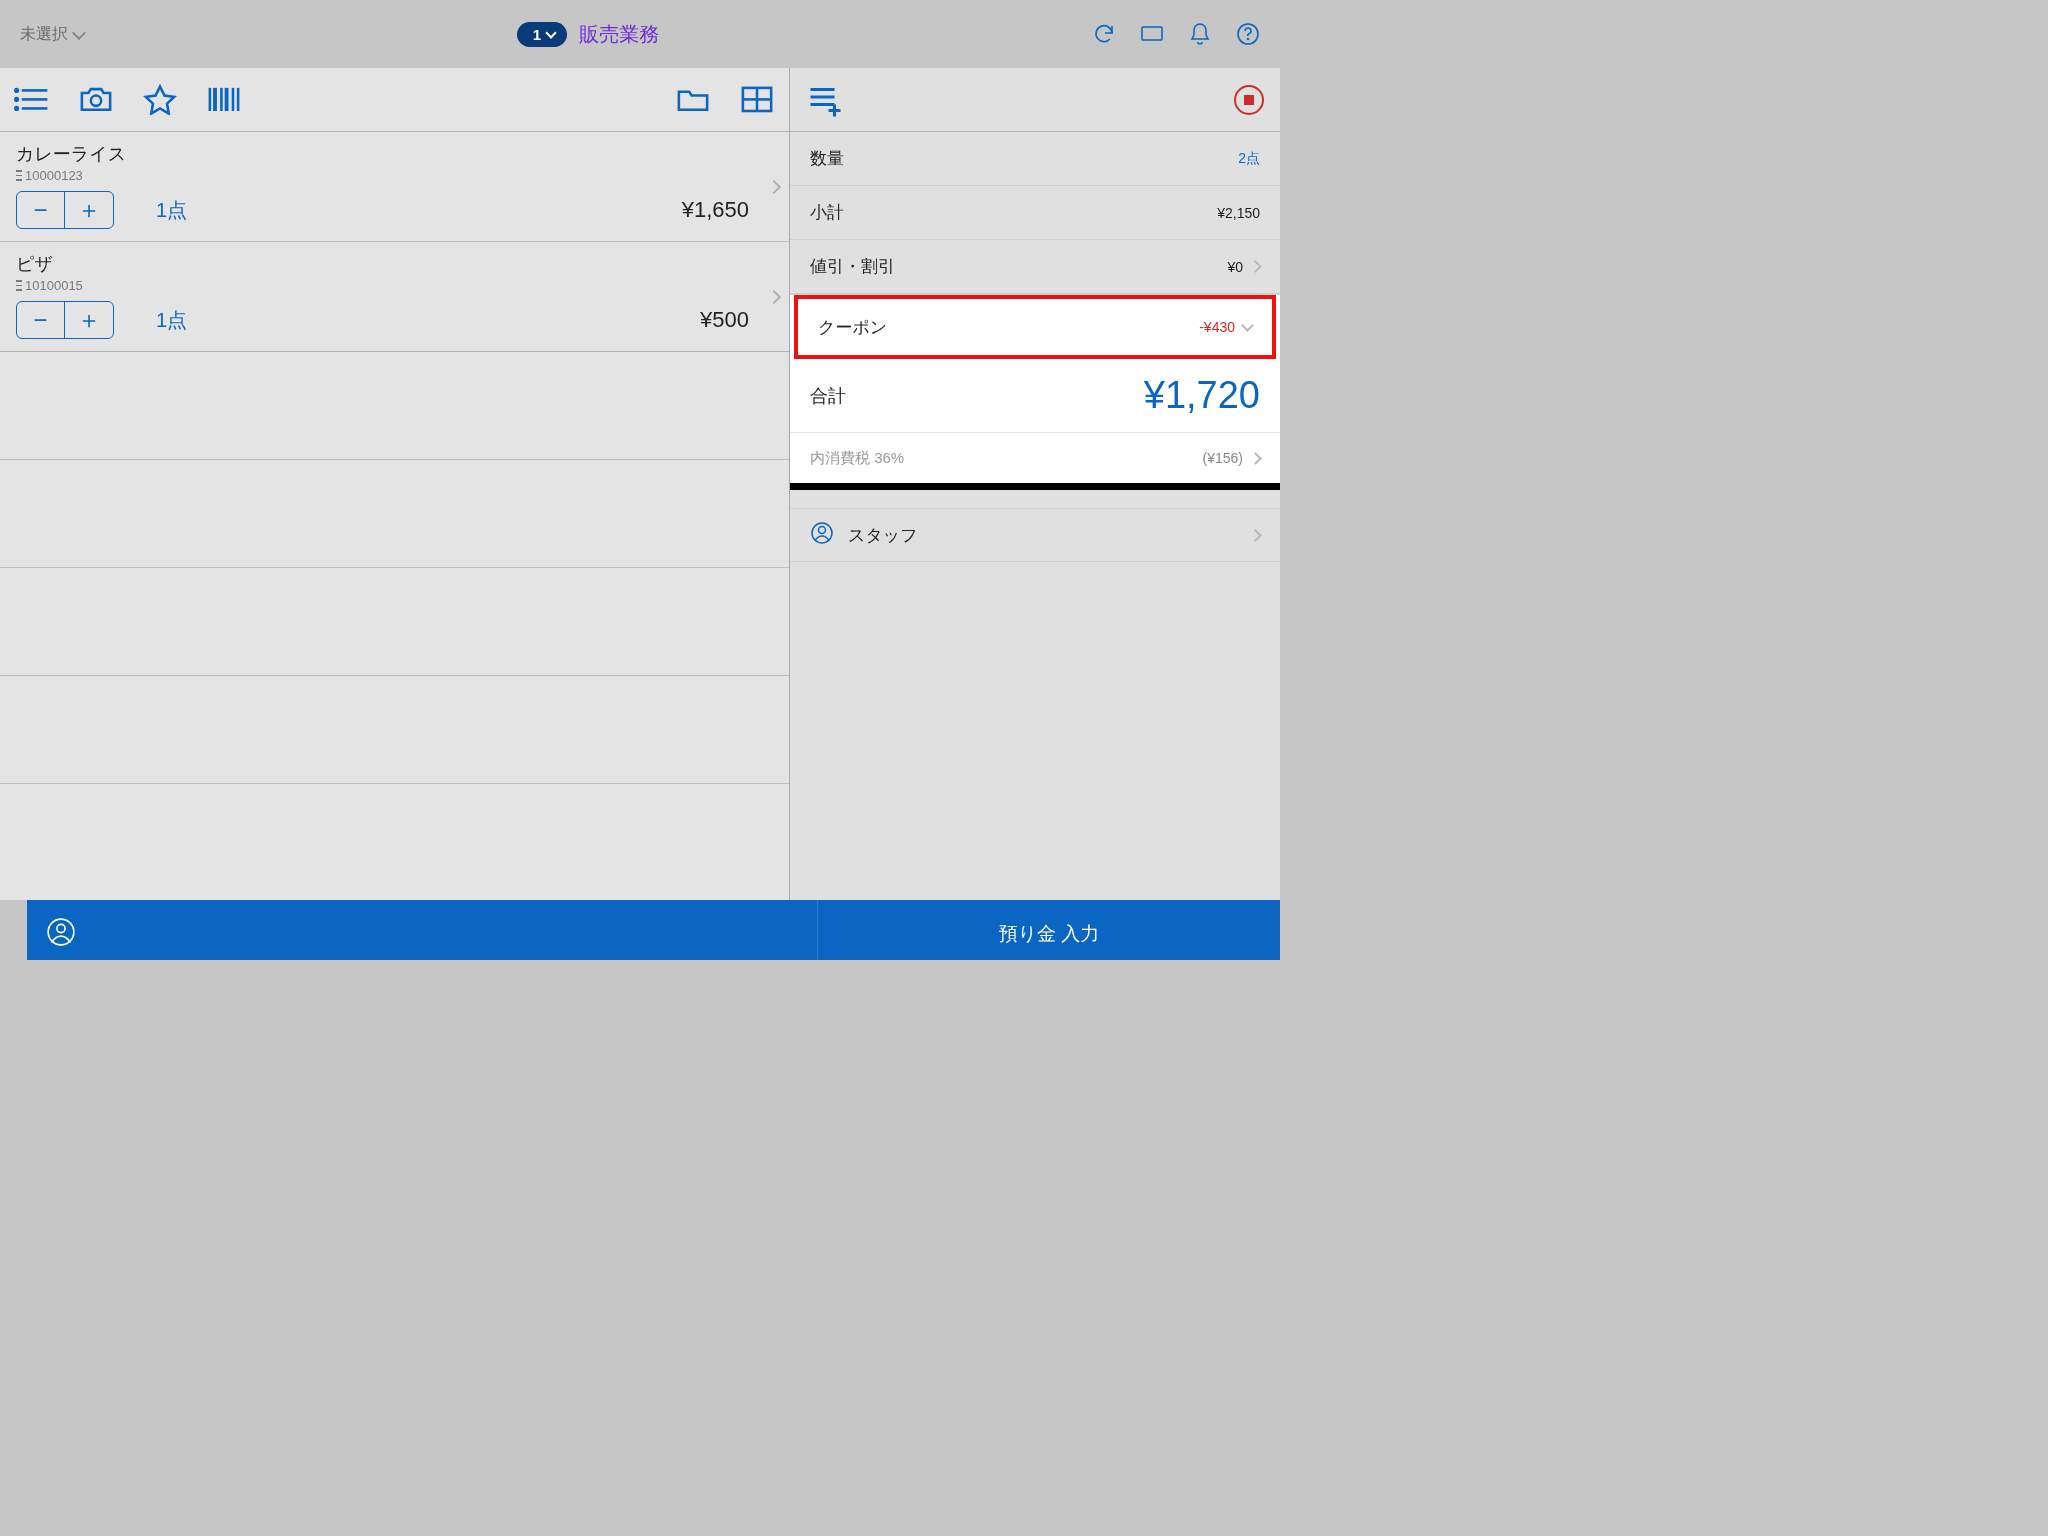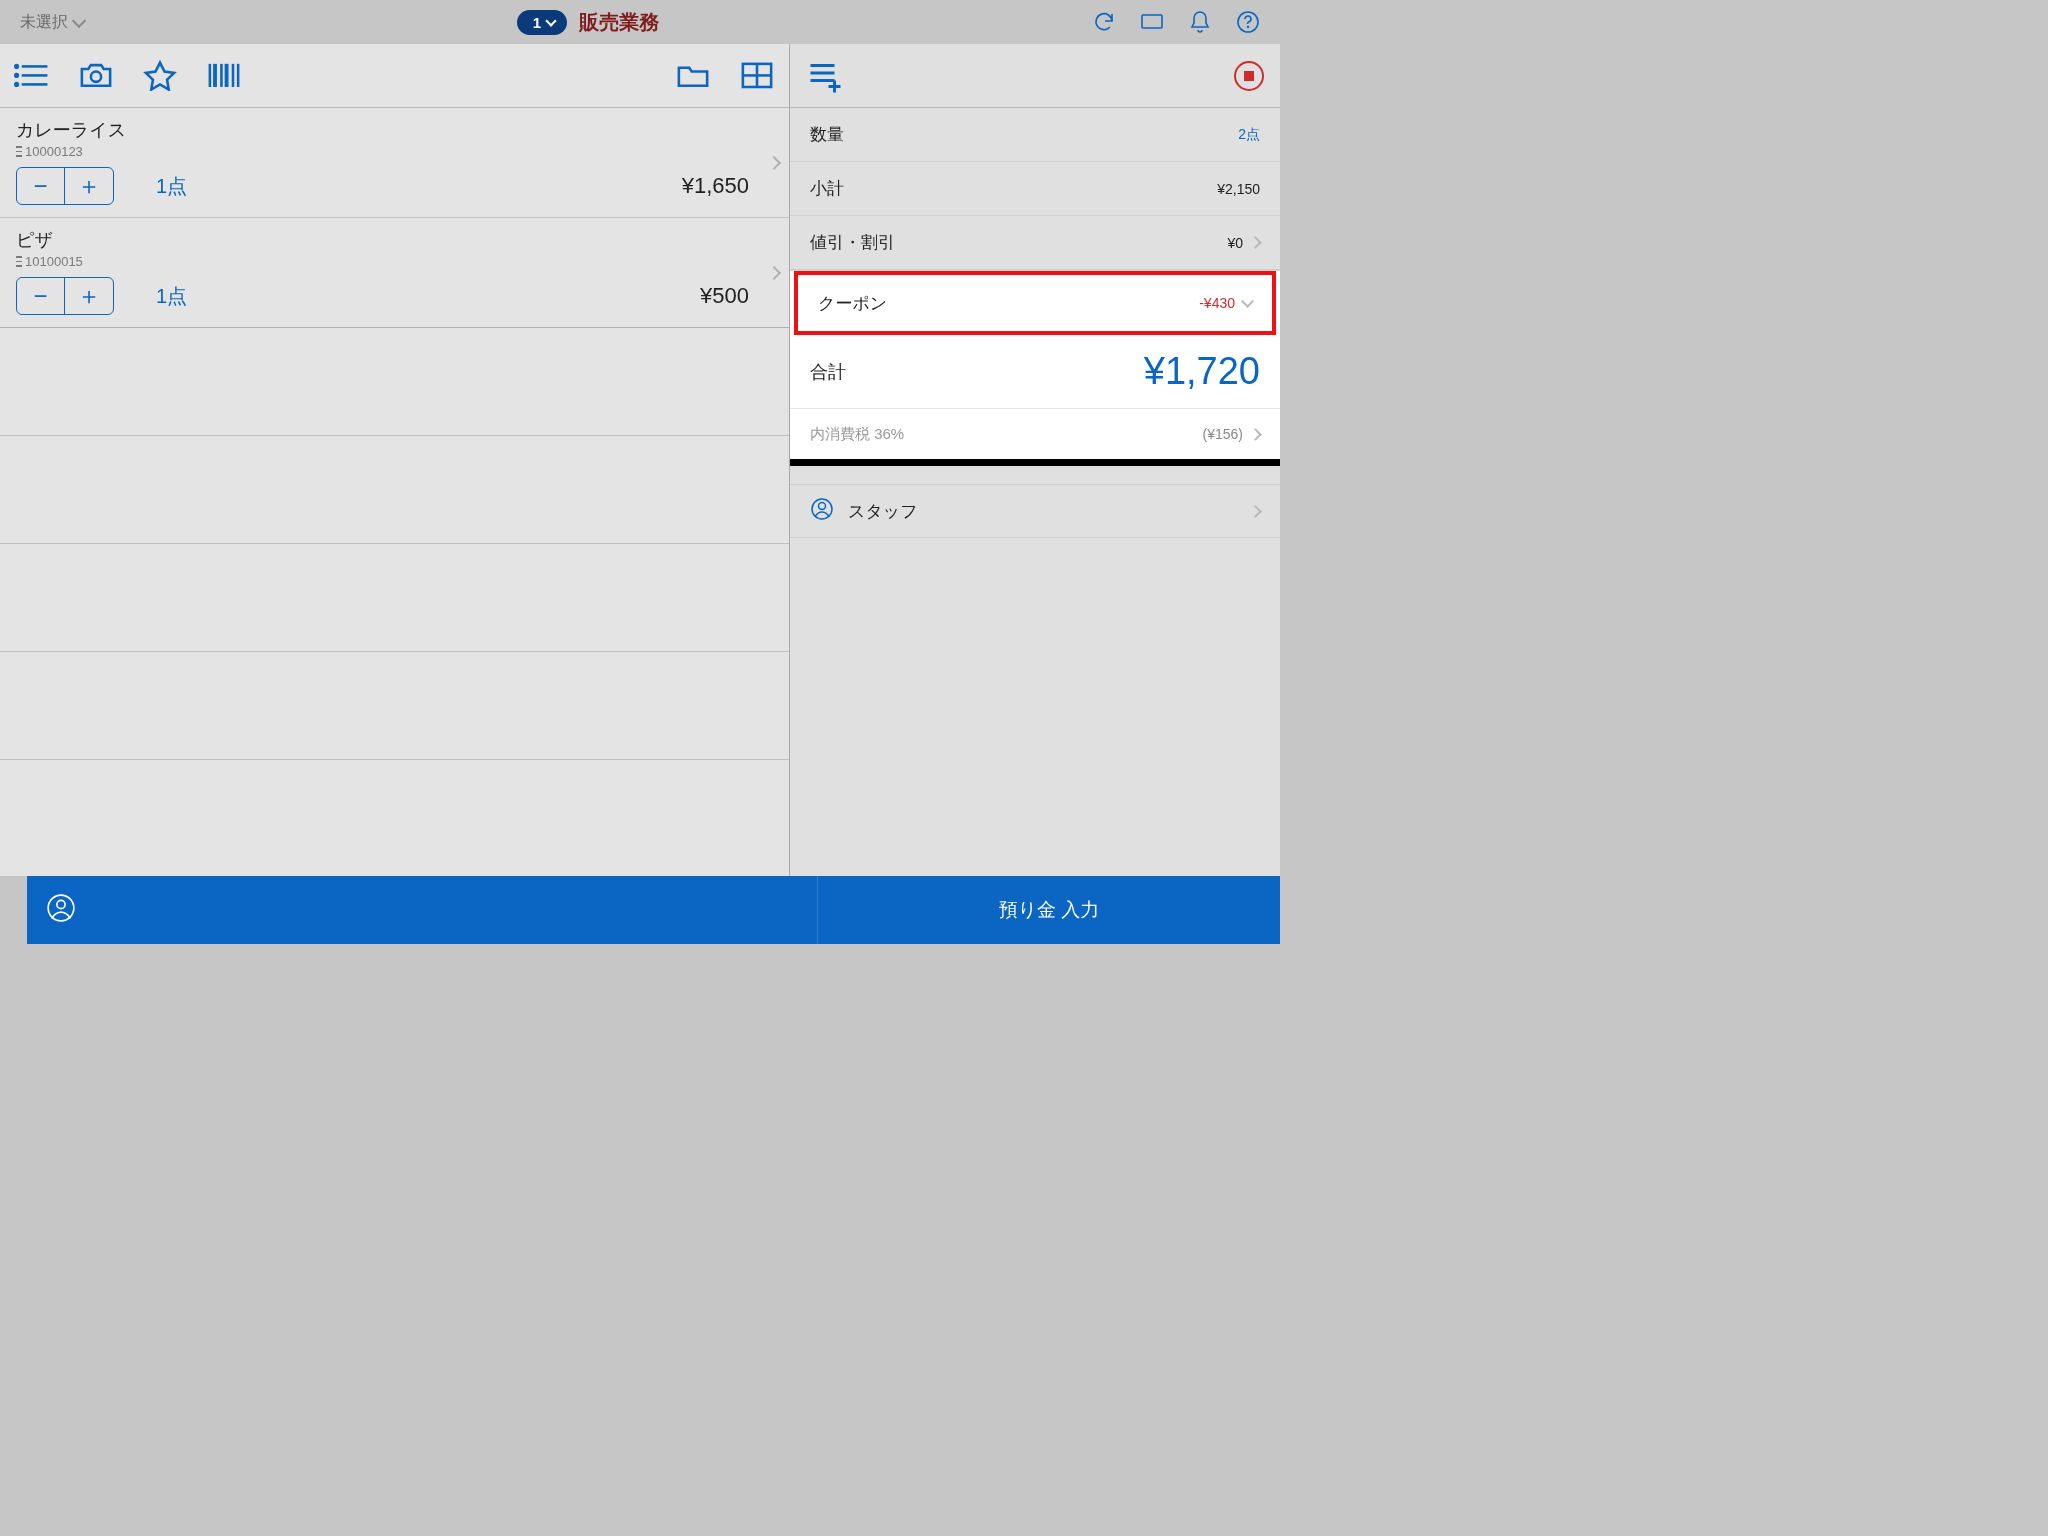--- a/index.html
+++ b/index.html
@@ -1,24 +1,24 @@
 <!DOCTYPE html>
 <html><head>
 <meta charset="utf-8">
 <style>
 * { box-sizing: border-box; margin: 0; padding: 0; font-family: -apple-system, "Hiragino Sans", sans-serif; }
 body { width: 1280px; height: 960px; background: #c6c6c6; overflow: hidden; }
 
-.topbar { height: 44px; display: flex; align-items: center; padding: 17px 20px; background: #c6c6c6; }
+.topbar { height: 68px; display: flex; align-items: center; padding: 17px 20px; background: #c6c6c6; }
 .topbar-left { display: flex; align-items: center; gap: 6px; color: #6a6a6a; font-size: 16px; }
 .chev { width: 10px; height: 10px; border-right: 2px solid #8a8a8a; border-bottom: 2px solid #8a8a8a; transform: rotate(45deg); margin-bottom: 3px; }
 .topbar-center { flex: 1; display: flex; justify-content: center; align-items: center; gap: 12px; }
 .pill { background: #0b3a7a; color: #fff; font-weight: 600; font-size: 15px; padding: 4px 12px 4px 16px; border-radius: 16px; display: flex; align-items: center; gap: 6px; }
 .pill .chev2 { width: 8px; height: 8px; border-right: 2px solid #fff; border-bottom: 2px solid #fff; transform: rotate(45deg); margin-bottom: 3px; }
-.title { color: #7f1d1d; font-size: 20px; font-weight: 700; text-align: center; }
+.title { color: #6d28d9; font-size: 20px; font-weight: 400; text-align: center; }
 .topbar-right { display: flex; align-items: center; gap: 24px; }
 .ticon { width: 24px; height: 24px; display: flex; align-items: center; justify-content: center; }
 .ticon svg { stroke: #0a66c2; fill: none; stroke-width: 1.6; }
 
 .workspace { display: flex; height: 832px; }
 .left-pane { width: 790px; background: #e4e4e4; border-right: 1px solid #aaa; display: flex; flex-direction: column; }
 .right-pane { flex: 1; background: #e0e0e0; display: flex; flex-direction: column; }
 
 .toolbar { height: 64px; background: #e4e4e4; border-bottom: 1px solid #b5b5b5; display: flex; align-items: center; padding: 0 14px; gap: 28px; }
 .toolbar .spacer { flex: 1; }

